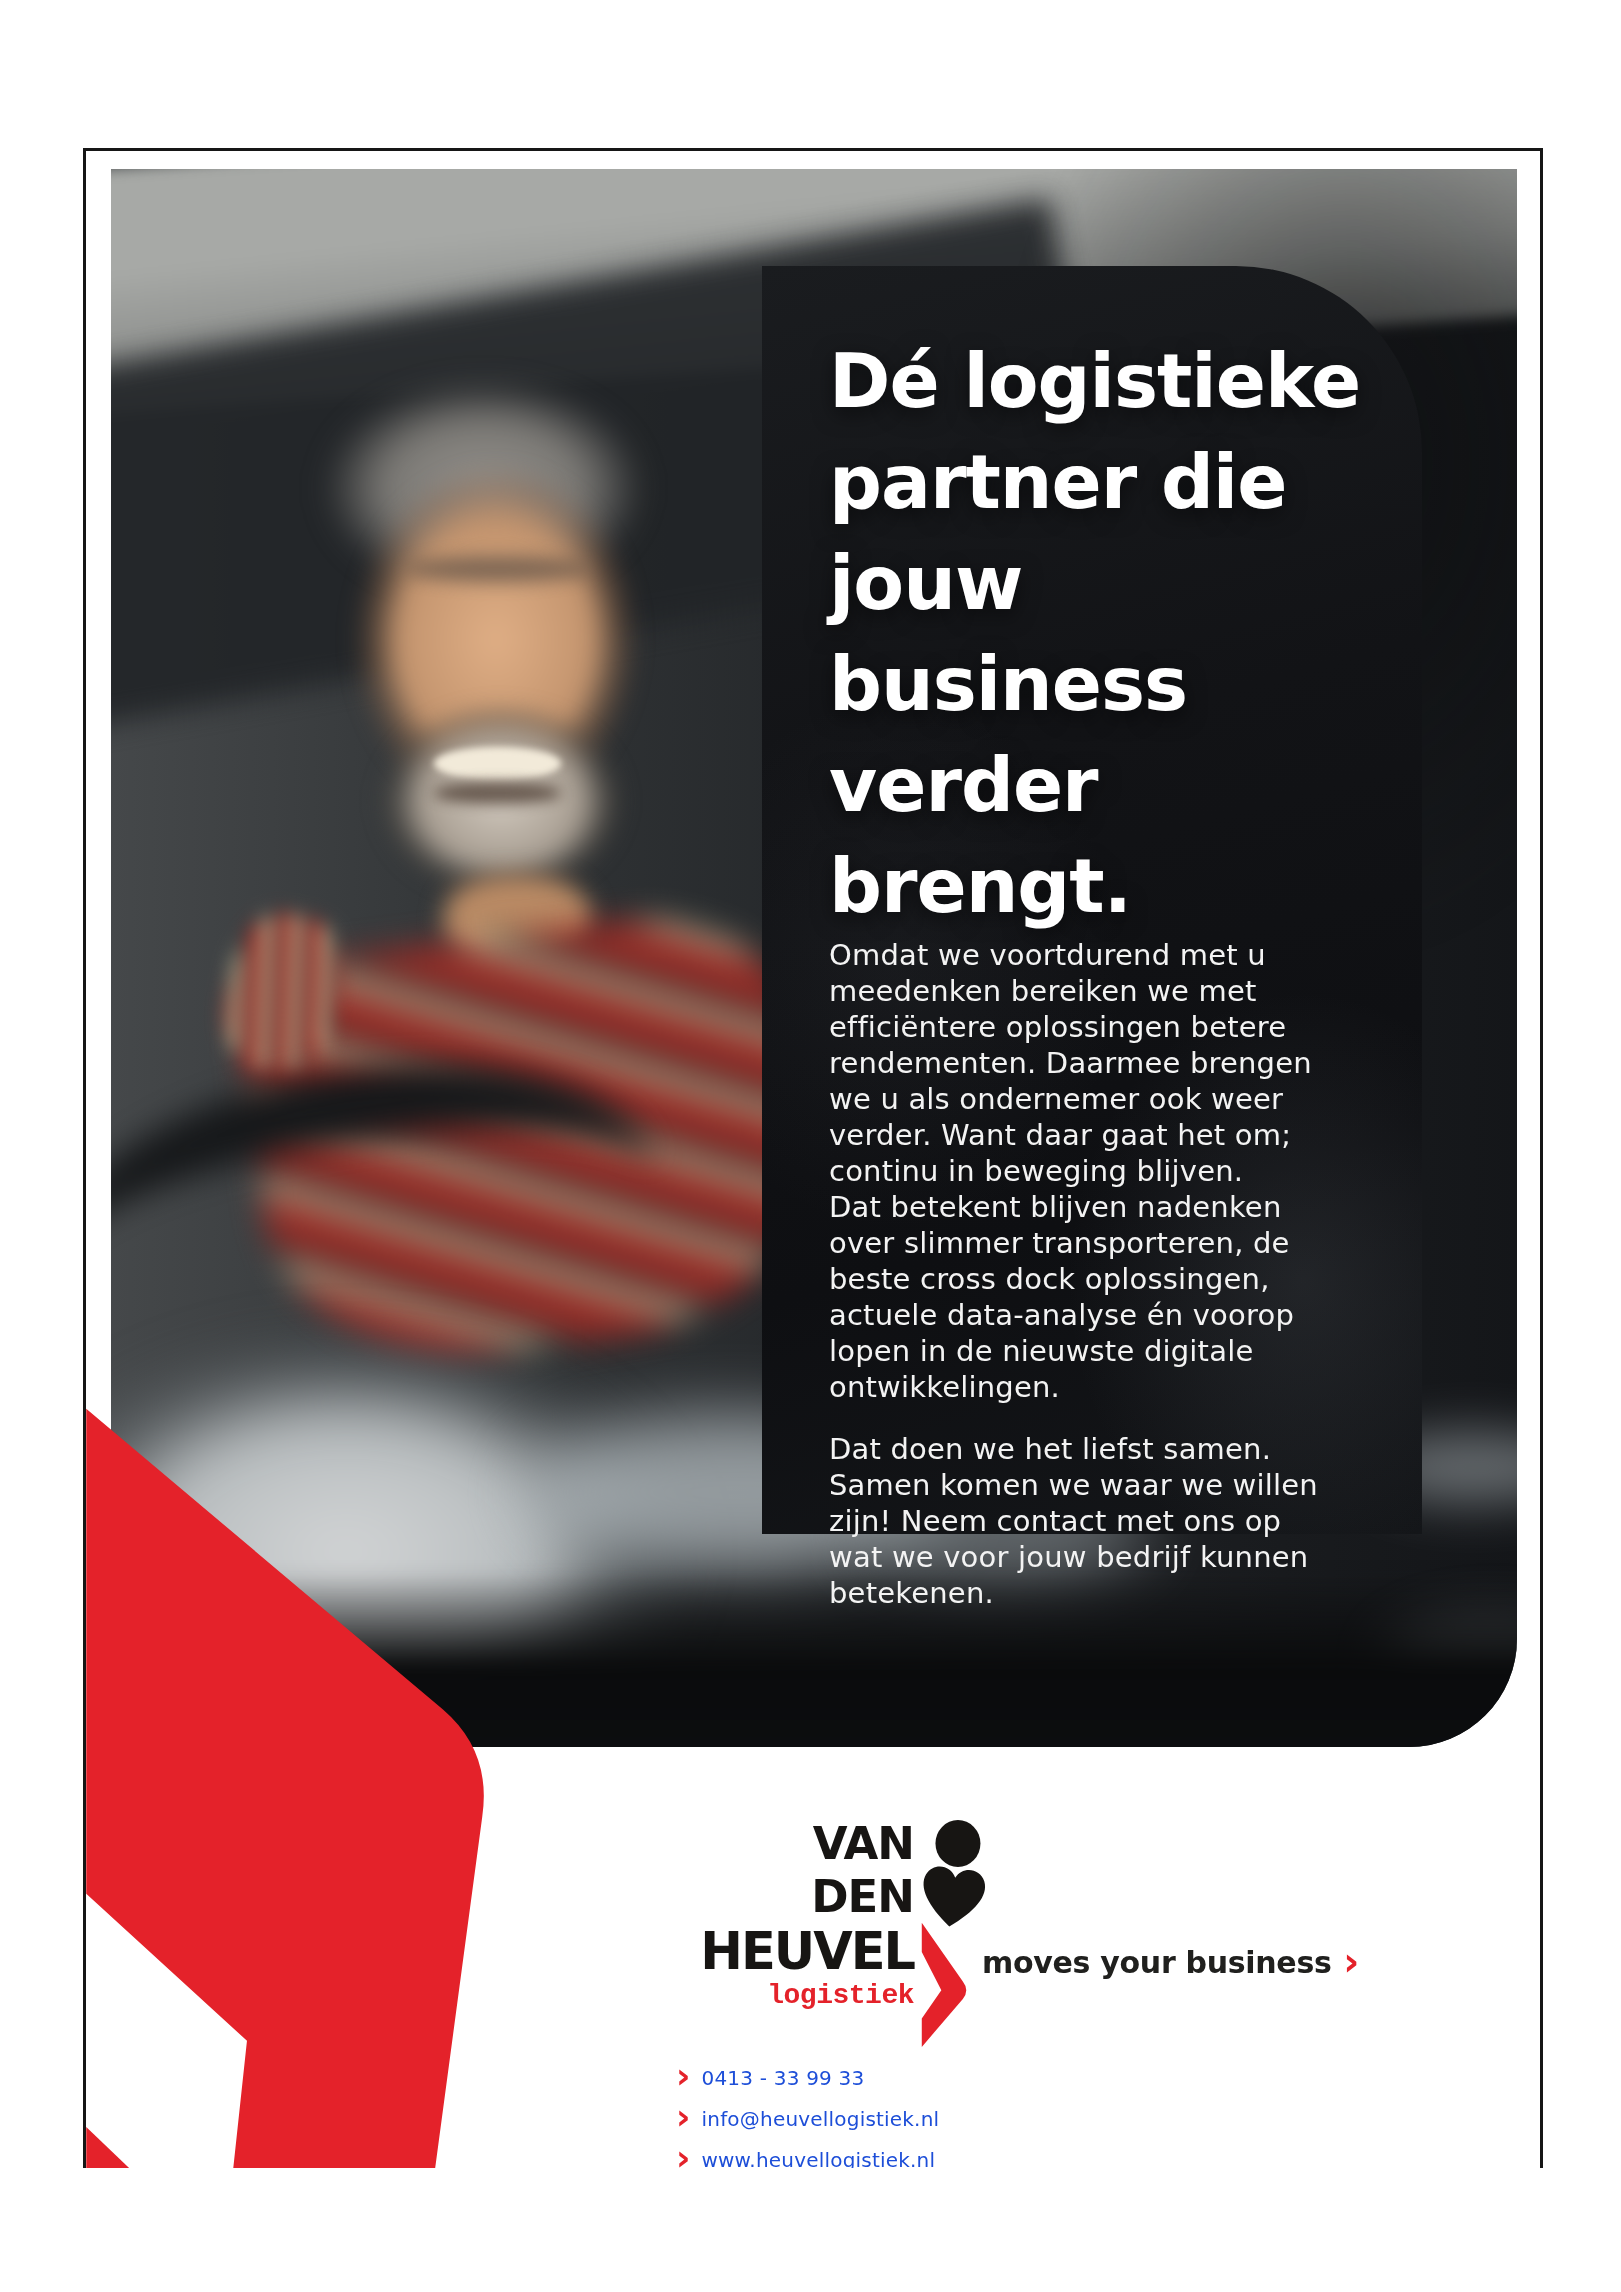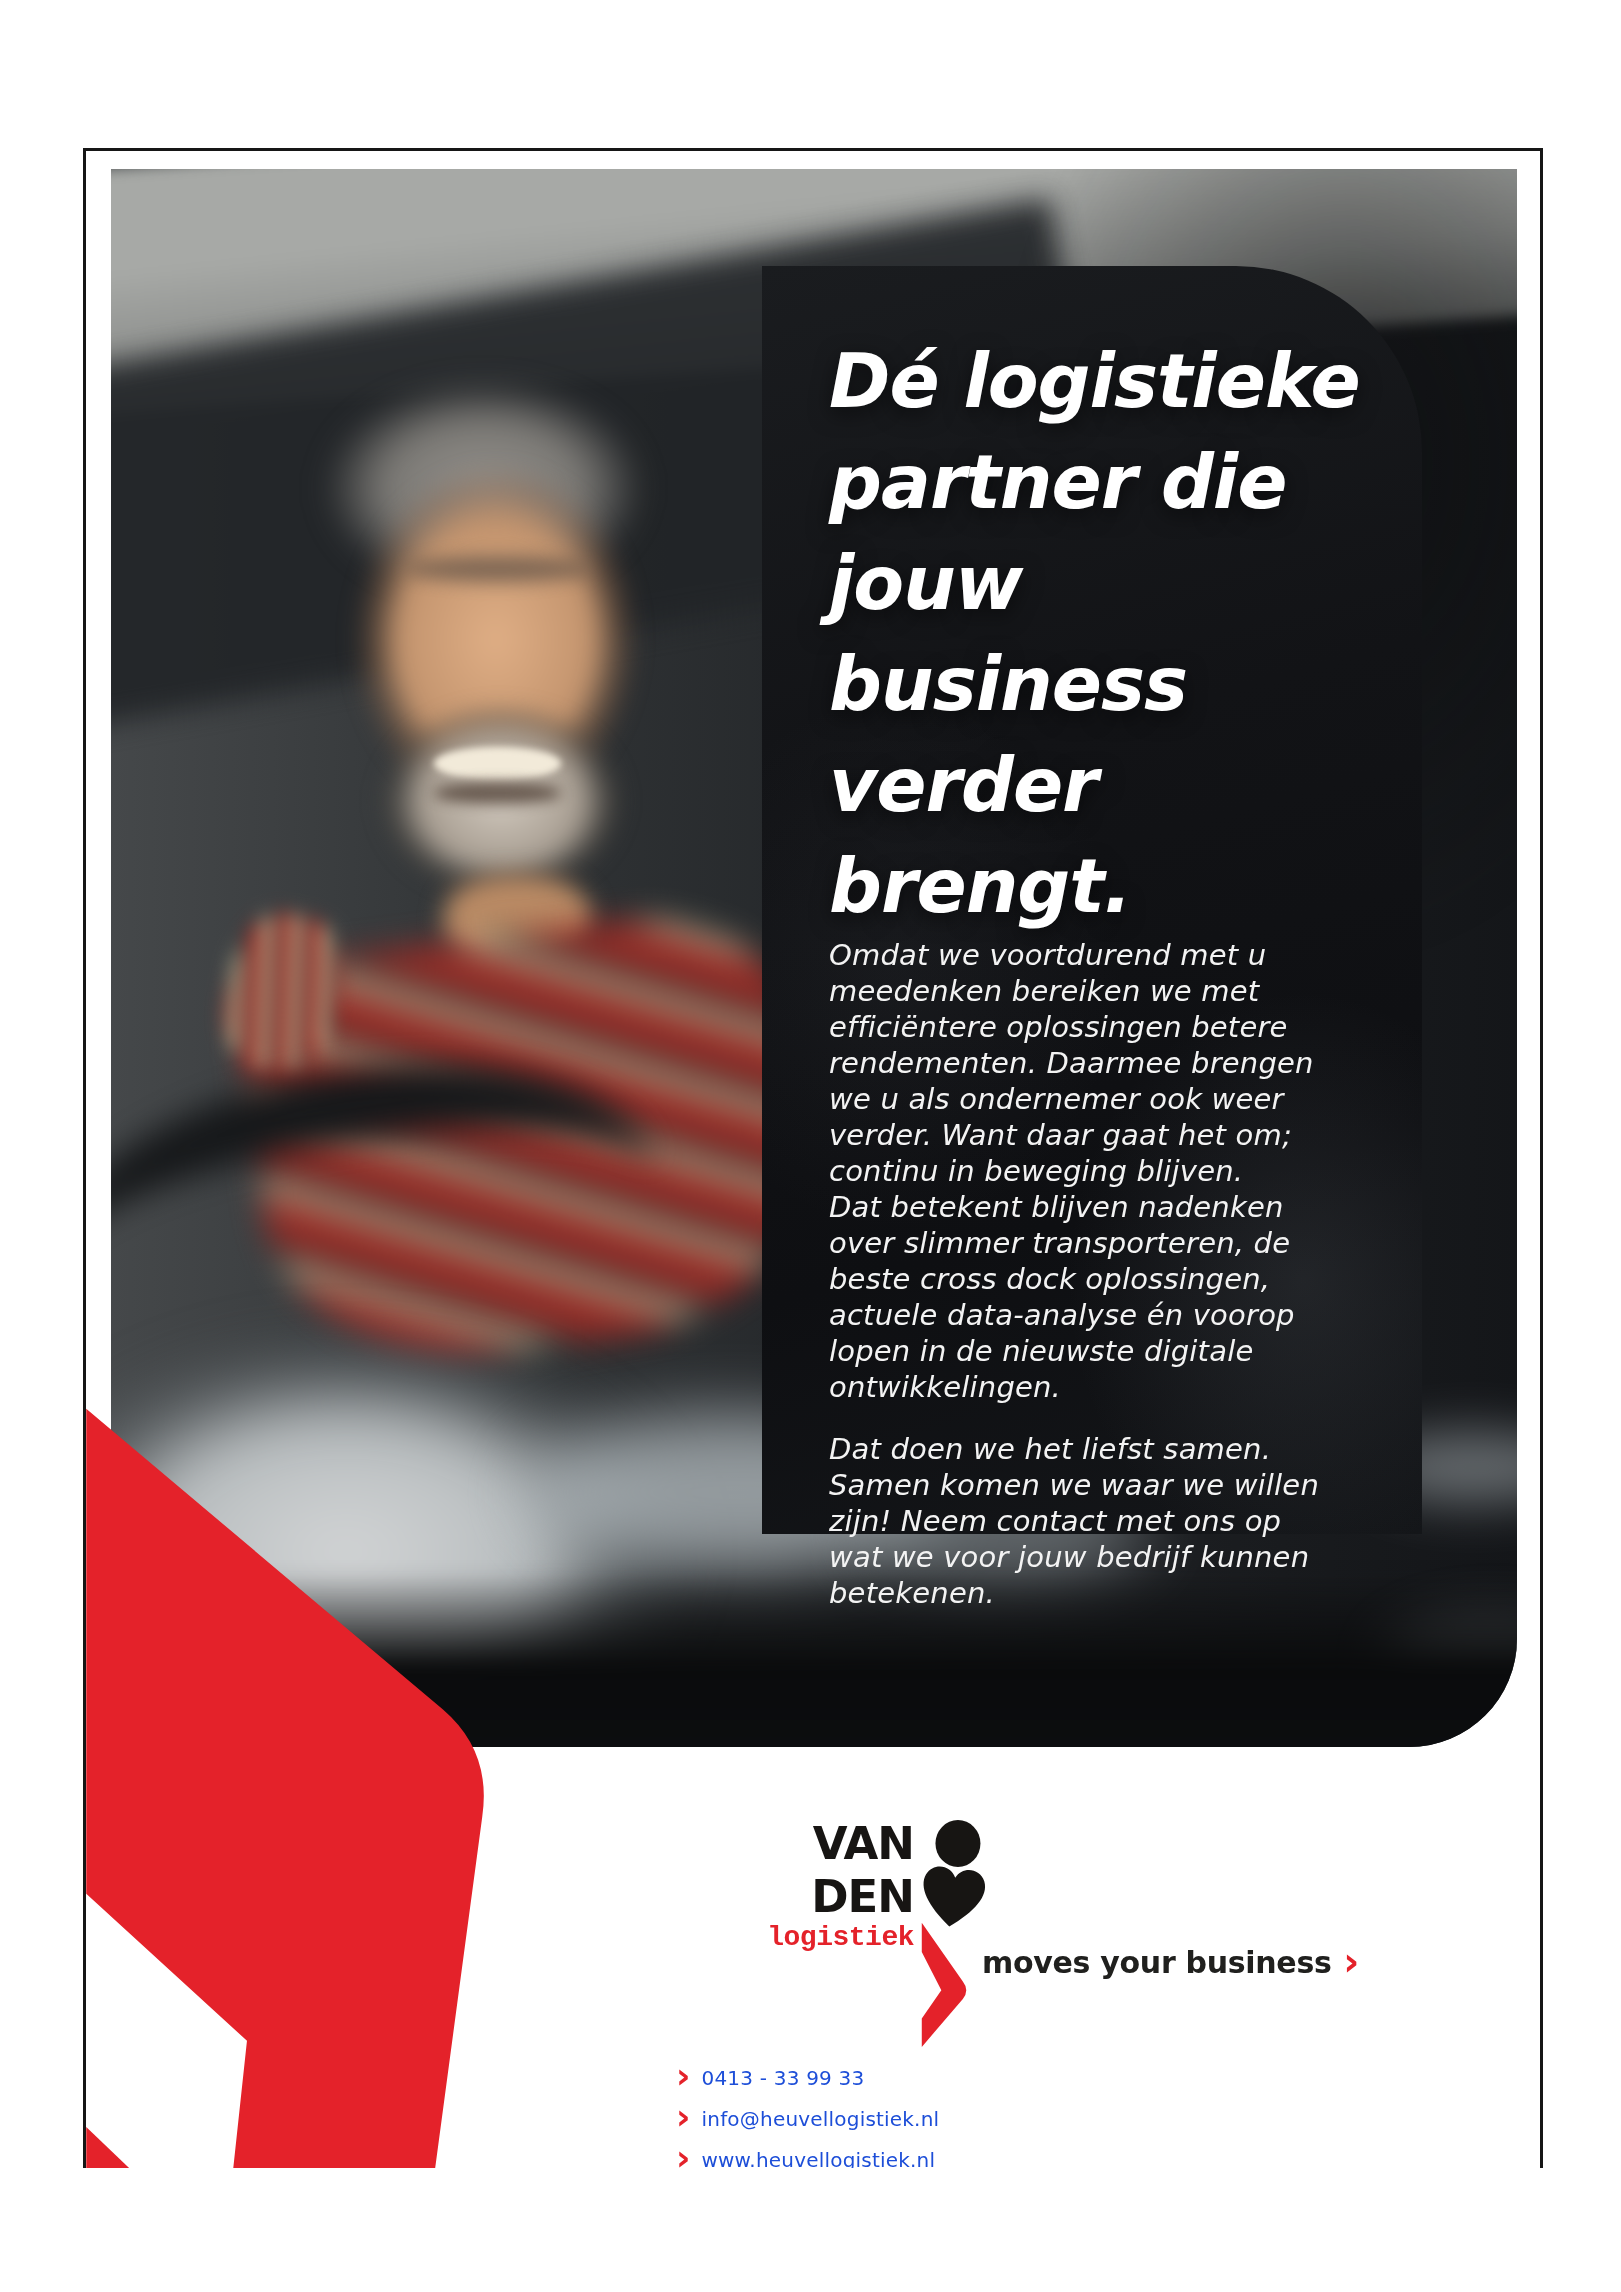--- a/index.html
+++ b/index.html
@@ -63,21 +63,21 @@
     background:linear-gradient(180deg,rgba(8,9,10,0) 0%,#0a0b0c 45%,#0d0e10 100%);filter:blur(7.8px);}
 
   
   .panel{
     position:absolute;left:762px;top:266px;width:660px;height:1268px;z-index:5;
     border-radius:0 186px 0 0;
     background:
       radial-gradient(55% 35% at 82% 80%,rgba(130,138,146,.16),transparent 65%),
       radial-gradient(50% 30% at 20% 55%,rgba(96,102,110,.10),transparent 70%),
       linear-gradient(165deg,#1a1c1f 0%,#121316 38%,#0e0f12 72%,#141619 100%);
-    box-sizing:border-box;padding:65px 49px 16px 67px;font-style:italic;
+    box-sizing:border-box;padding:65px 49px 16px 67px;
   }
   .panel h1{
     margin:0;font-size:74px;line-height:101px;font-weight:800;letter-spacing:-1px;
     color:#ffffff;white-space:pre-line;text-shadow:0 5.9px 21.6px rgba(0,0,0,.55);
   }
   .panel p{
     margin:0;font-size:29px;line-height:36px;font-weight:400;color:#f3f3f3;
     white-space:pre-line;letter-spacing:0.2px;
   }
   .panel p.first{margin-top:9.8px;}
@@ -166,20 +166,21 @@
 </div>
 
 <svg class="red-shape" viewBox="0 0 1654 2339" xmlns="http://www.w3.org/2000/svg">
   <path fill="#e4222a" d="M 88 1437 L 452 1744 Q 502 1787 492 1854 L 444 2212 L 238 2212 L 252 2082 L 88 1932 Z"></path>
   <path fill="#e4222a" d="M 88 2170 L 132 2212 L 88 2212 Z"></path>
 </svg>
 
 <div class="wordmark">
   <span class="w1">VAN</span>
   <span class="w2">DEN</span>
+  <span class="w3">HEUVEL</span>
   <span class="w4">logistiek</span>
 </div>
 
 <svg class="logo-icon" viewBox="0 0 90 235" xmlns="http://www.w3.org/2000/svg">
 
   <ellipse cx="47" cy="27" rx="23" ry="24" fill="#171513"></ellipse>
 
   <g transform="rotate(7 42 80)">
     <path fill="#171513" d="M42 112 C 18 94, 6 76, 12 62 C 18 49, 36 49, 42 62 C 48 49, 66 49, 72 62 C 78 76, 66 94, 42 112 Z"></path>
   </g>

